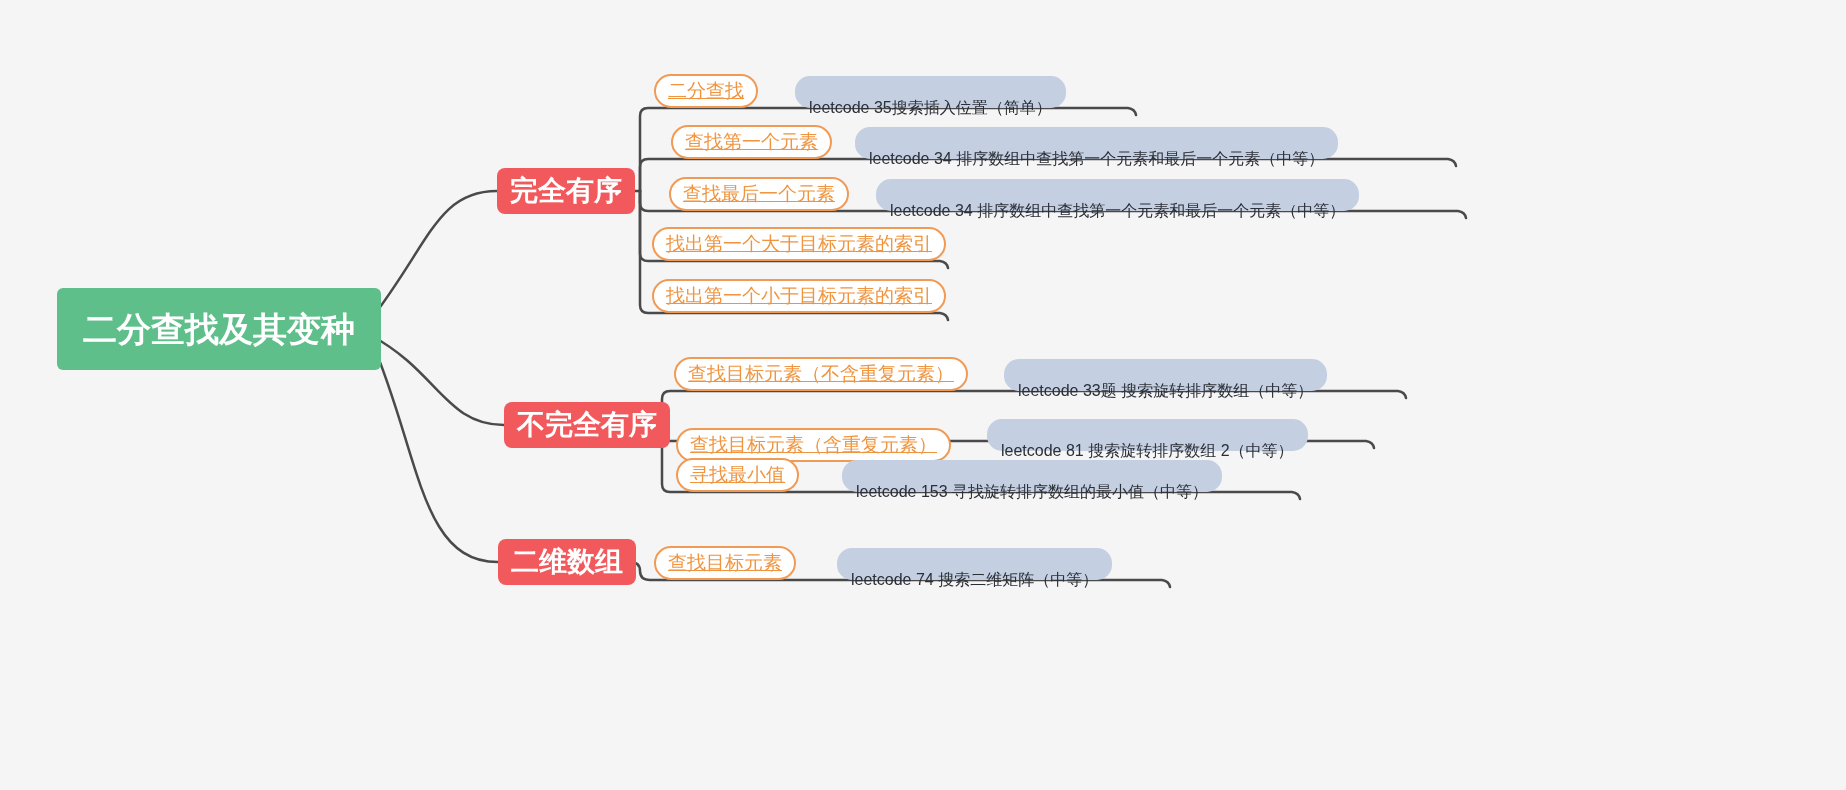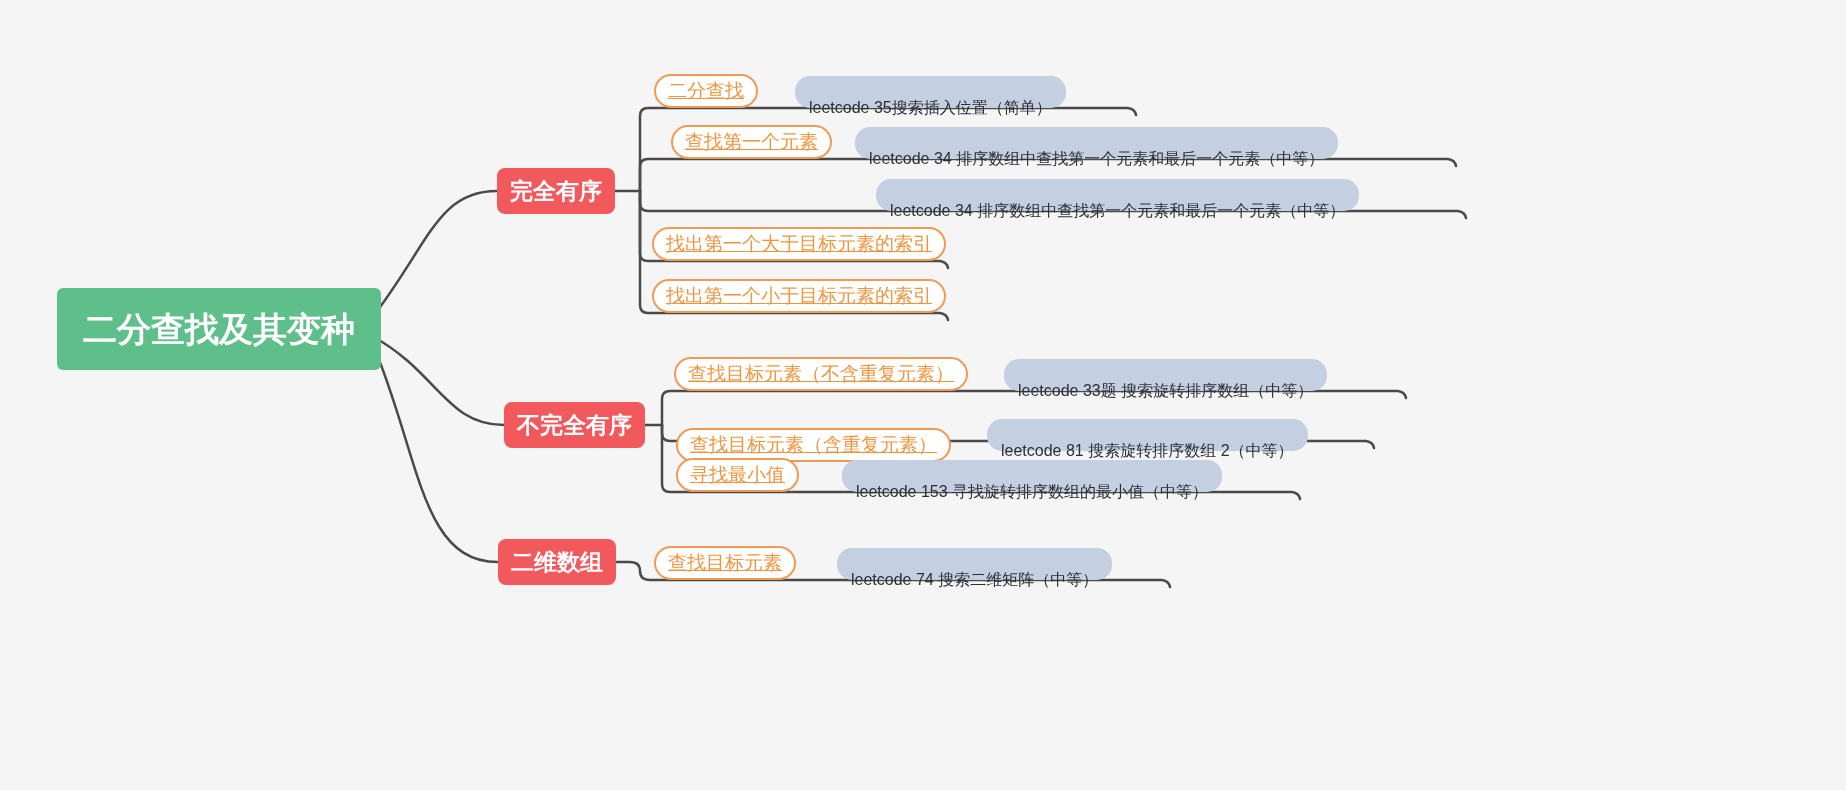--- a/index.html
+++ b/index.html
@@ -42,21 +42,21 @@
     height: 82px;
     line-height: 82px;
     padding: 0 26px;
     min-width: 320px;
     border-radius: 6px;
     text-align: center;
   }
   .node-branch {
     background: var(--branch-bg, #f1595c);
     color: #ffffff;
-    font-size: 23px;
+    font-size: 28px;
     font-weight: 700;
     height: 46px;
     line-height: 46px;
     padding: 0 13px;
     border-radius: 8px;
     text-align: center;
   }
   .b0 { min-width: 112px; }
   .b1 { min-width: 130px; }
   .b2 { min-width: 112px; }
@@ -108,20 +108,21 @@
   </svg>
 
   <div class="node node-root" style="left:57px; top:288px;">二分查找及其变种</div>
 
   <div class="node node-branch b0" style="left:497px; top:168px;">完全有序</div>
   <div class="node node-branch b1" style="left:504px; top:402px;">不完全有序</div>
   <div class="node node-branch b2" style="left:498px; top:539px;">二维数组</div>
 
   <div class="node node-topic" style="left:654px; top:74px;">二分查找</div>
   <div class="node node-topic" style="left:671px; top:125px;">查找第一个元素</div>
+  <div class="node node-topic" style="left:669px; top:177px;">查找最后一个元素</div>
   <div class="node node-topic" style="left:652px; top:227px;">找出第一个大于目标元素的索引</div>
   <div class="node node-topic" style="left:652px; top:279px;text-align:right;">找出第一个小于目标元素的索引</div>
 
   <div class="node node-leaf" style="left:795px; top:76px;">leetcode 35搜索插入位置（简单）</div>
   <div class="node node-leaf" style="left:855px; top:127px;">leetcode 34 排序数组中查找第一个元素和最后一个元素（中等）</div>
   <div class="node node-leaf" style="left:876px; top:179px;">leetcode 34 排序数组中查找第一个元素和最后一个元素（中等）</div>
 
   <div class="node node-topic" style="left:674px; top:357px;">查找目标元素（不含重复元素）</div>
   <div class="node node-topic" style="left:676px; top:428px;">查找目标元素（含重复元素）</div>
   <div class="node node-topic" style="left:676px; top:458px;">寻找最小值</div>

